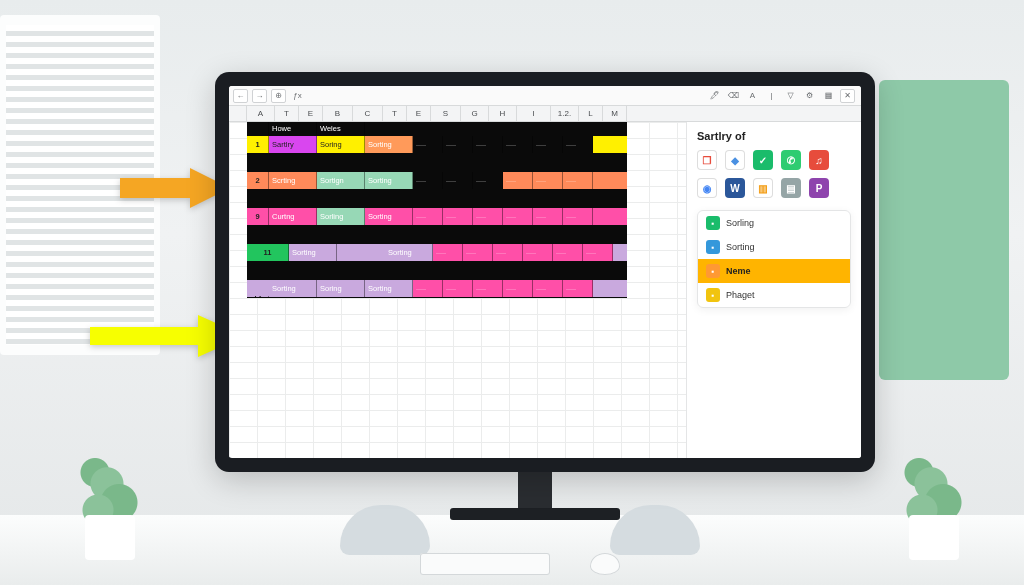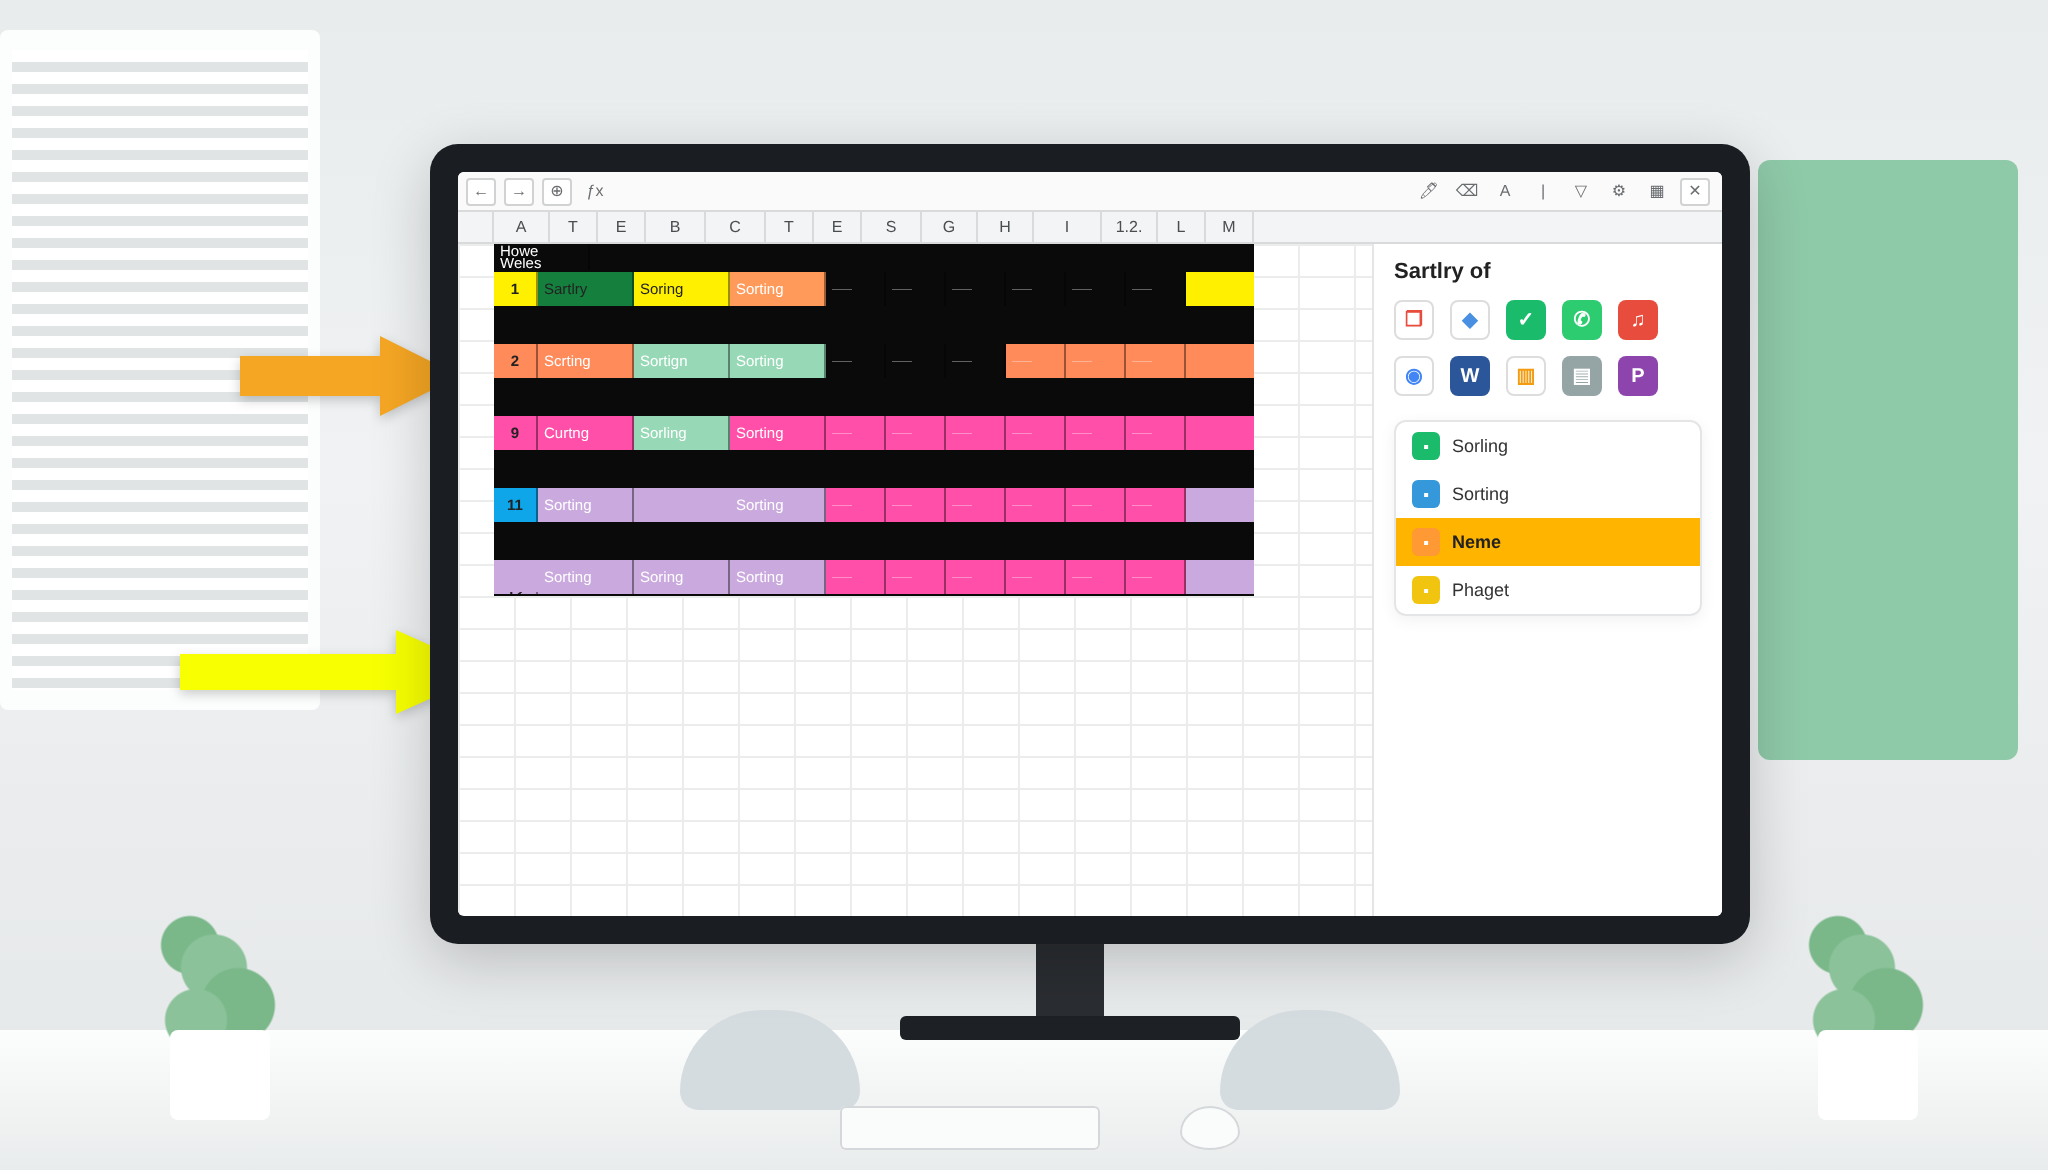--- a/index.html
+++ b/index.html
@@ -127,28 +127,28 @@
         <div class="ch-col" style="width: 34px;">I</div>
         <div class="ch-col" style="width: 28px;">1.2.</div>
         <div class="ch-col" style="width: 24px;">L</div>
         <div class="ch-col" style="width: 24px;">M</div>
     </div>
 
     <div class="body">
       <div class="sheet">
         <div class="sheet-grid"></div>
         <div class="datablock" id="datablock">
-            <div class="drow head" style="background: rgb(10, 10, 10); flex-direction: column;">
+            <div class="drow head" style="background: rgb(10, 10, 10);">
               <div class="dcell idx" style="width: 22px;"></div>
               <div class="dcell" style="width: 48px;">Howe</div>
               <div class="dcell" style="width: 48px;">Weles</div>
             </div>
             <div class="drow" style="background: rgb(255, 240, 0); height: 18px;">
               <div class="dcell idx" style="width: 22px; background: rgb(255, 240, 0);">1</div>
-              <div class="dcell" style="width: 48px; background: #15803d; color: rgb(34, 34, 34);">Sartlry</div>
+              <div class="dcell" style="width: 48px; background: #d946ef; color: rgb(34, 34, 34);">Sartlry</div>
               <div class="dcell" style="width: 48px; background: rgb(255, 240, 0); color: rgb(34, 34, 34);">Soring</div>
               <div class="dcell" style="width: 48px; background: rgb(255, 154, 90); color: rgb(255, 255, 255);">Sorting</div>
               <div class="dcell" style="width: 30px; background: rgb(10, 10, 10); color: rgba(255, 255, 255, 0.5); font-size: 5px;">——</div>
               <div class="dcell" style="width: 30px; background: rgb(10, 10, 10); color: rgba(255, 255, 255, 0.5); font-size: 5px;">——</div>
               <div class="dcell" style="width: 30px; background: rgb(10, 10, 10); color: rgba(255, 255, 255, 0.5); font-size: 5px;">——</div>
               <div class="dcell" style="width: 30px; background: rgb(10, 10, 10); color: rgba(255, 255, 255, 0.5); font-size: 5px;">——</div>
               <div class="dcell" style="width: 30px; background: rgb(10, 10, 10); color: rgba(255, 255, 255, 0.5); font-size: 5px;">——</div>
               <div class="dcell" style="width: 30px; background: rgb(10, 10, 10); color: rgba(255, 255, 255, 0.5); font-size: 5px;">——</div>
             </div>
             <div class="spacer-row"></div>
@@ -172,21 +172,21 @@
               <div class="dcell" style="width: 48px; background: rgb(255, 79, 168);">Sorting</div>
               <div class="dcell" style="width: 30px; background: rgb(255, 79, 168); color: rgba(255, 255, 255, 0.5); font-size: 5px;">——</div>
               <div class="dcell" style="width: 30px; background: rgb(255, 79, 168); color: rgba(255, 255, 255, 0.5); font-size: 5px;">——</div>
               <div class="dcell" style="width: 30px; background: rgb(255, 79, 168); color: rgba(255, 255, 255, 0.5); font-size: 5px;">——</div>
               <div class="dcell" style="width: 30px; background: rgb(255, 79, 168); color: rgba(255, 255, 255, 0.5); font-size: 5px;">——</div>
               <div class="dcell" style="width: 30px; background: rgb(255, 79, 168); color: rgba(255, 255, 255, 0.5); font-size: 5px;">——</div>
               <div class="dcell" style="width: 30px; background: rgb(255, 79, 168); color: rgba(255, 255, 255, 0.5); font-size: 5px;">——</div>
             </div>
             <div class="spacer-row"></div>
             <div class="drow" style="background: rgb(201, 169, 222); height: 18px;">
-              <div class="dcell idx" style="width: 22px; background: #0ea5e9;">11</div>
+              <div class="dcell idx" style="width: 42px; background: #22c55e;">11</div>
               <div class="dcell" style="width: 48px; background: rgb(201, 169, 222);">Sorting</div>
               <div class="dcell" style="width: 48px; background: rgb(201, 169, 222); margin-top: 28px;">Sortign</div>
               <div class="dcell" style="width: 48px; background: rgb(201, 169, 222);">Sorting</div>
               <div class="dcell" style="width: 30px; background: rgb(255, 79, 168); color: rgba(255, 255, 255, 0.5); font-size: 5px;">——</div>
               <div class="dcell" style="width: 30px; background: rgb(255, 79, 168); color: rgba(255, 255, 255, 0.5); font-size: 5px;">——</div>
               <div class="dcell" style="width: 30px; background: rgb(255, 79, 168); color: rgba(255, 255, 255, 0.5); font-size: 5px;">——</div>
               <div class="dcell" style="width: 30px; background: rgb(255, 79, 168); color: rgba(255, 255, 255, 0.5); font-size: 5px;">——</div>
               <div class="dcell" style="width: 30px; background: rgb(255, 79, 168); color: rgba(255, 255, 255, 0.5); font-size: 5px;">——</div>
               <div class="dcell" style="width: 30px; background: rgb(255, 79, 168); color: rgba(255, 255, 255, 0.5); font-size: 5px;">——</div>
             </div>

